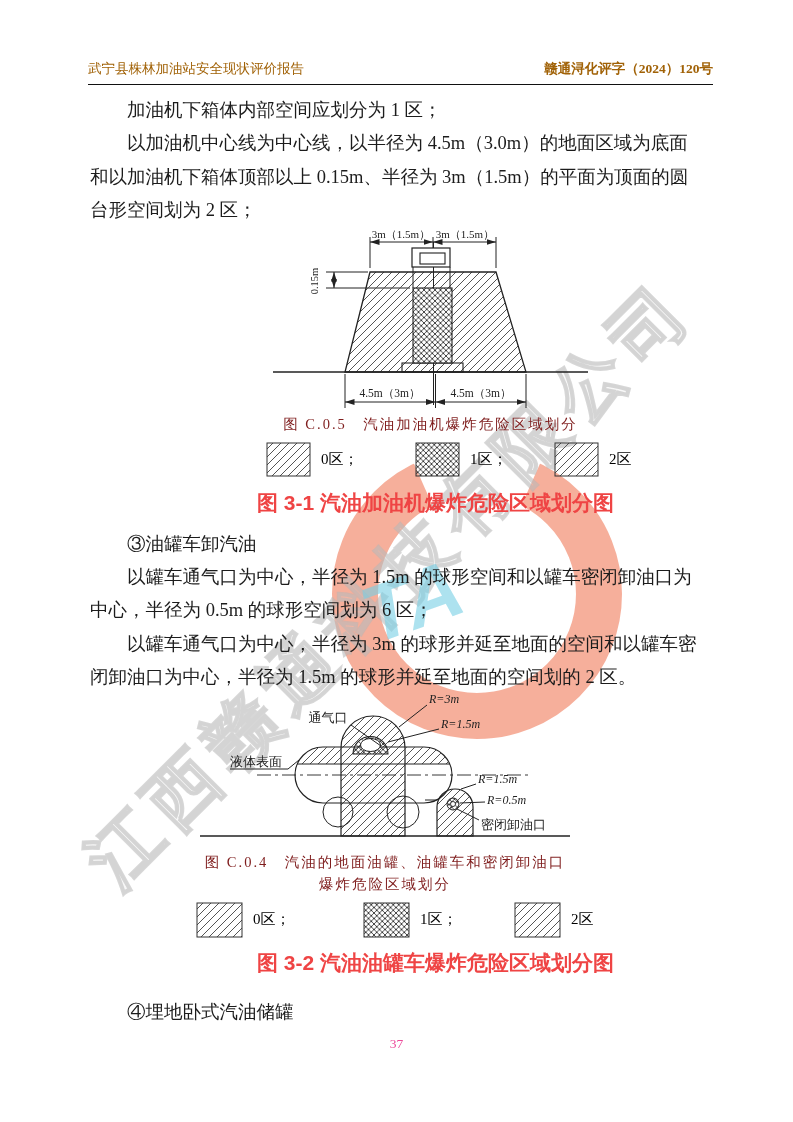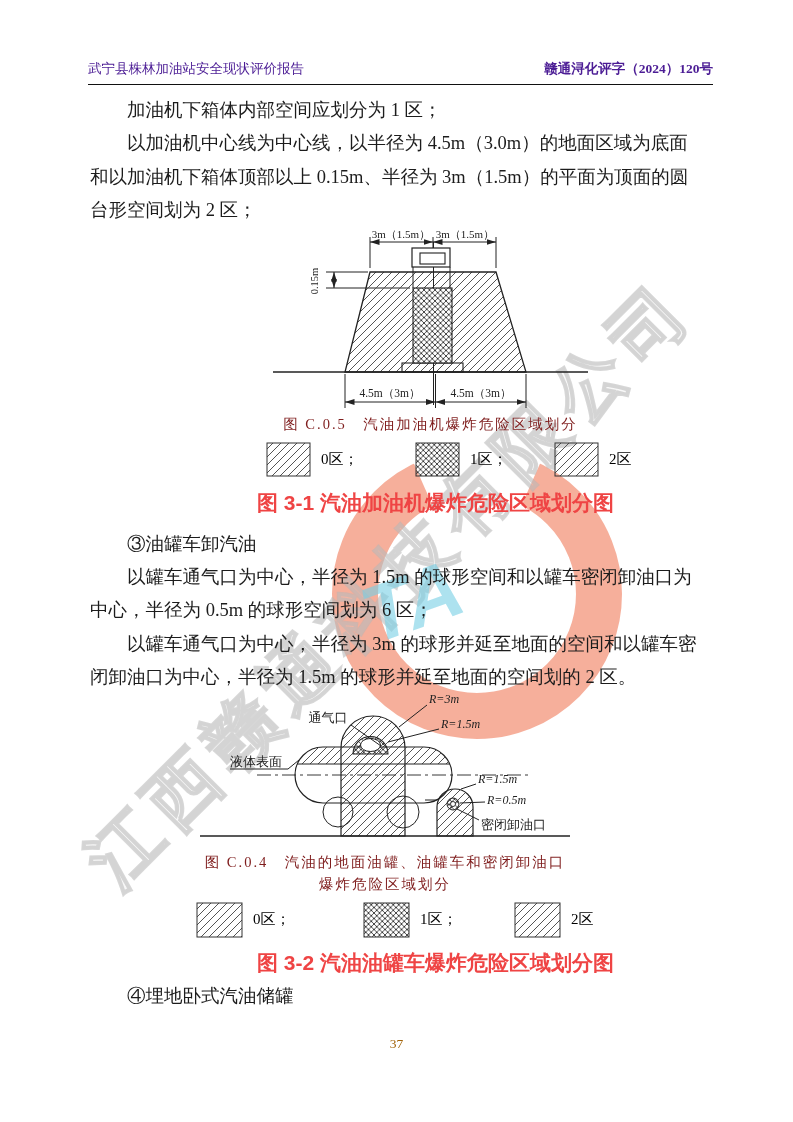--- a/index.html
+++ b/index.html
@@ -8,38 +8,38 @@
   
   .wm{position:absolute;inset:0;z-index:0;pointer-events:none;}
   .wm-text{position:absolute;left:-70px;top:536px;width:920px;text-align:center;
            transform:rotate(-45deg);font-size:72px;letter-spacing:10px;font-weight:700;
            color:rgba(215,215,215,0.18);-webkit-text-stroke:2px rgba(182,182,182,0.55);}
   .wm-ta{position:absolute;left:362px;top:556px;font-size:80px;font-weight:700;font-style:italic;
          transform:rotate(-20deg);color:rgba(118,206,228,0.6);font-family:"Liberation Sans",sans-serif;}
   .wm-logo{position:absolute;left:316px;top:434px;}
   
   .hdr{position:absolute;z-index:2;left:88px;right:80px;top:60px;display:flex;
-       justify-content:space-between;align-items:center;font-size:13.5px;color:#4c1d95;}
+       justify-content:space-between;align-items:center;font-size:13.5px;color:#a16207;}
   .hdr-right{font-weight:700;}
   .hdr-rule{position:absolute;z-index:2;left:88px;right:80px;top:84px;border-top:1.6px solid #111;}
   
   .content{position:absolute;z-index:1;left:90px;right:80px;top:94px;}
   .bl{font-size:18.5px;line-height:33.4px;white-space:nowrap;}
   .ind{text-indent:2em;}
   .figwrap1{width:365px;margin-left:158px;margin-top:-4px;}
   .figcap{font-size:14.5px;letter-spacing:2px;color:#7f1d1d;text-align:center;line-height:22px;}
   .legend{position:relative;height:40px;margin-top:7px;}
   .lg-item{position:absolute;display:flex;align-items:center;gap:10px;}
   .lg-label{font-size:15px;color:#000000;}
   .fig-title{font-family:"Liberation Sans","DejaVu Sans",sans-serif;font-weight:700;font-size:21px;
              color:#ef4444;text-align:center;padding-left:68px;margin-top:7px;line-height:27px;}
   .sec{margin-top:12px;}
   .figwrap2{width:400px;margin-left:95px;margin-top:-6px;}
   .pageno{position:absolute;z-index:1;left:0;right:0;top:1036px;text-align:center;
-          font-size:13.5px;color:#a16207;}
+          font-size:13.5px;color:#ec4899;}
   svg text{font-family:"Liberation Serif","DejaVu Serif",serif;fill:#222;}
   .dl{stroke:#222;stroke-width:1;}
 </style>
 </head>
 <body>
 
 <div class="page">
 
   <svg width="0" height="0" style="position:absolute">
     <defs>
@@ -218,17 +218,17 @@
       <div class="lg-item" style="left:424px">
         <svg width="47" height="36">
             <rect x="1" y="1" width="45" height="34" fill="url(#hD)" stroke="#333"></rect>
           </svg>
         <span class="lg-label">2区</span>
       </div>
     </div>
 
     <div class="fig-title">图 3-2 汽油油罐车爆炸危险区域划分图</div>
 
-    <div class="bl ind" style="margin-top:4px">④埋地卧式汽油储罐</div>
+    <div class="bl ind" style="margin-top:20px">④埋地卧式汽油储罐</div>
   </div>
 
   <div class="pageno">37</div>
 </div>
 
 </body></html>

